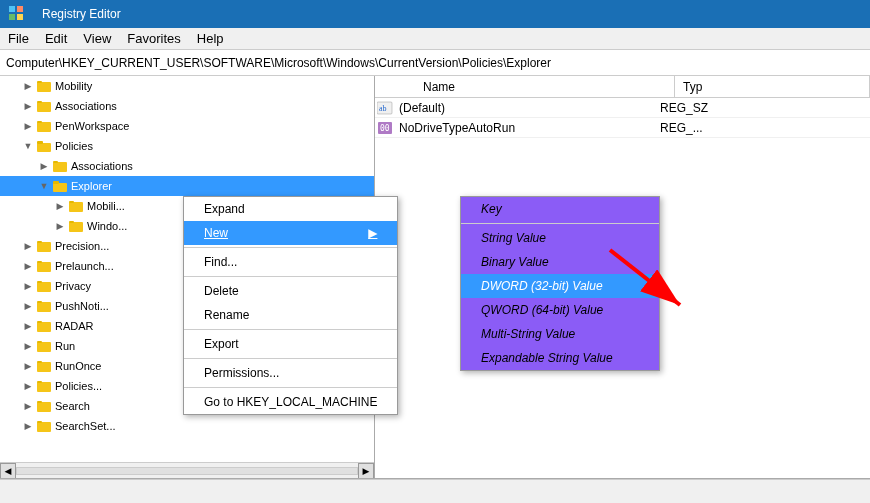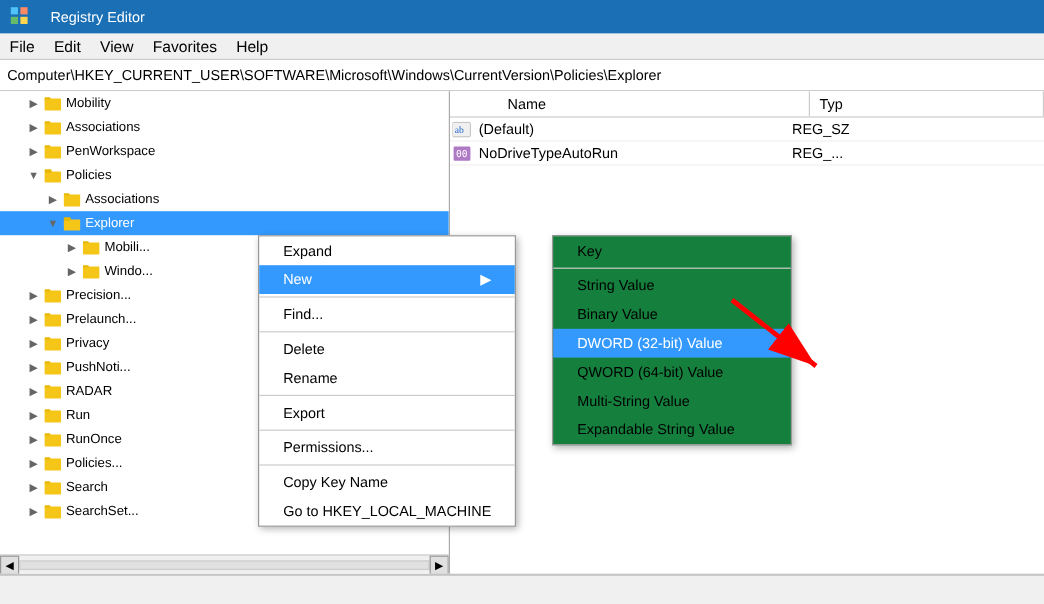--- a/index.html
+++ b/index.html
@@ -194,21 +194,20 @@
       padding: 0 8px;
       font-size: 11px;
     }
 
     
     .context-menu-container {
       position: absolute;
       top: 196px;
       left: 183px;
       z-index: 100;
-      margin-left: 32px;
     }
 
     .context-menu {
       background: white;
       border: 1px solid #999;
       box-shadow: 2px 2px 6px rgba(0,0,0,0.3);
       min-width: 180px;
     }
 
     .ctx-item {
@@ -220,34 +219,36 @@
     .ctx-item.highlighted { background: #3399ff; color: white; }
     .ctx-separator {
       height: 1px;
       background: #ccc;
       margin: 2px 0;
     }
     .ctx-item.has-submenu {
       display: flex;
       align-items: center;
       justify-content: space-between;
+      text-decoration: underline;
     }
 
     
     .submenu-container {
       position: absolute;
       top: 196px;
       left: 460px;
       z-index: 101;
     }
     .submenu {
-      background: #15803d;
+      background: #8b5cf6;
       border: 1px solid #999;
       box-shadow: 2px 2px 6px rgba(0,0,0,0.3);
       min-width: 200px;
+      font-style: italic;
     }
 
     
     .arrow-overlay {
       position: absolute;
       top: 240px;
       left: 600px;
       z-index: 200;
       pointer-events: none;
     }
@@ -533,21 +534,20 @@
     <div class="ctx-separator"></div>
     <div class="ctx-item">Find...</div>
     <div class="ctx-separator"></div>
     <div class="ctx-item">Delete</div>
     <div class="ctx-item">Rename</div>
     <div class="ctx-separator"></div>
     <div class="ctx-item">Export</div>
     <div class="ctx-separator"></div>
     <div class="ctx-item">Permissions...</div>
     <div class="ctx-separator"></div>
-    <div class="ctx-item">Copy Key Name</div>
     <div class="ctx-item">Go to HKEY_LOCAL_MACHINE</div>
   </div>
 </div>
 
 <div class="submenu-container">
   <div class="submenu">
     <div class="ctx-item">Key</div>
     <div class="ctx-separator"></div>
     <div class="ctx-item">String Value</div>
     <div class="ctx-item">Binary Value</div>

